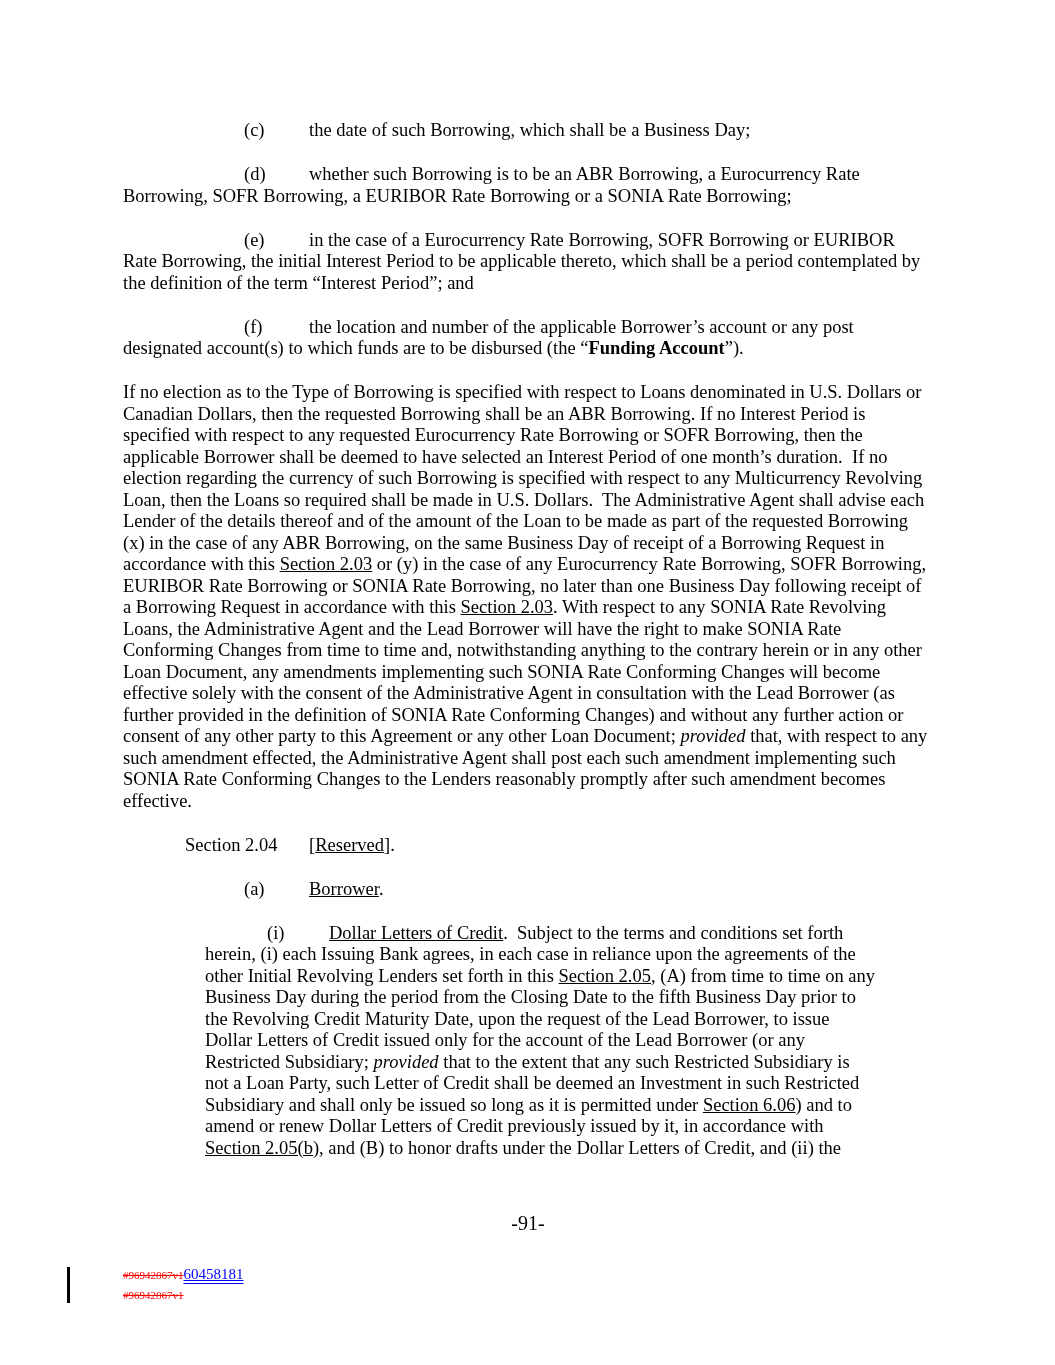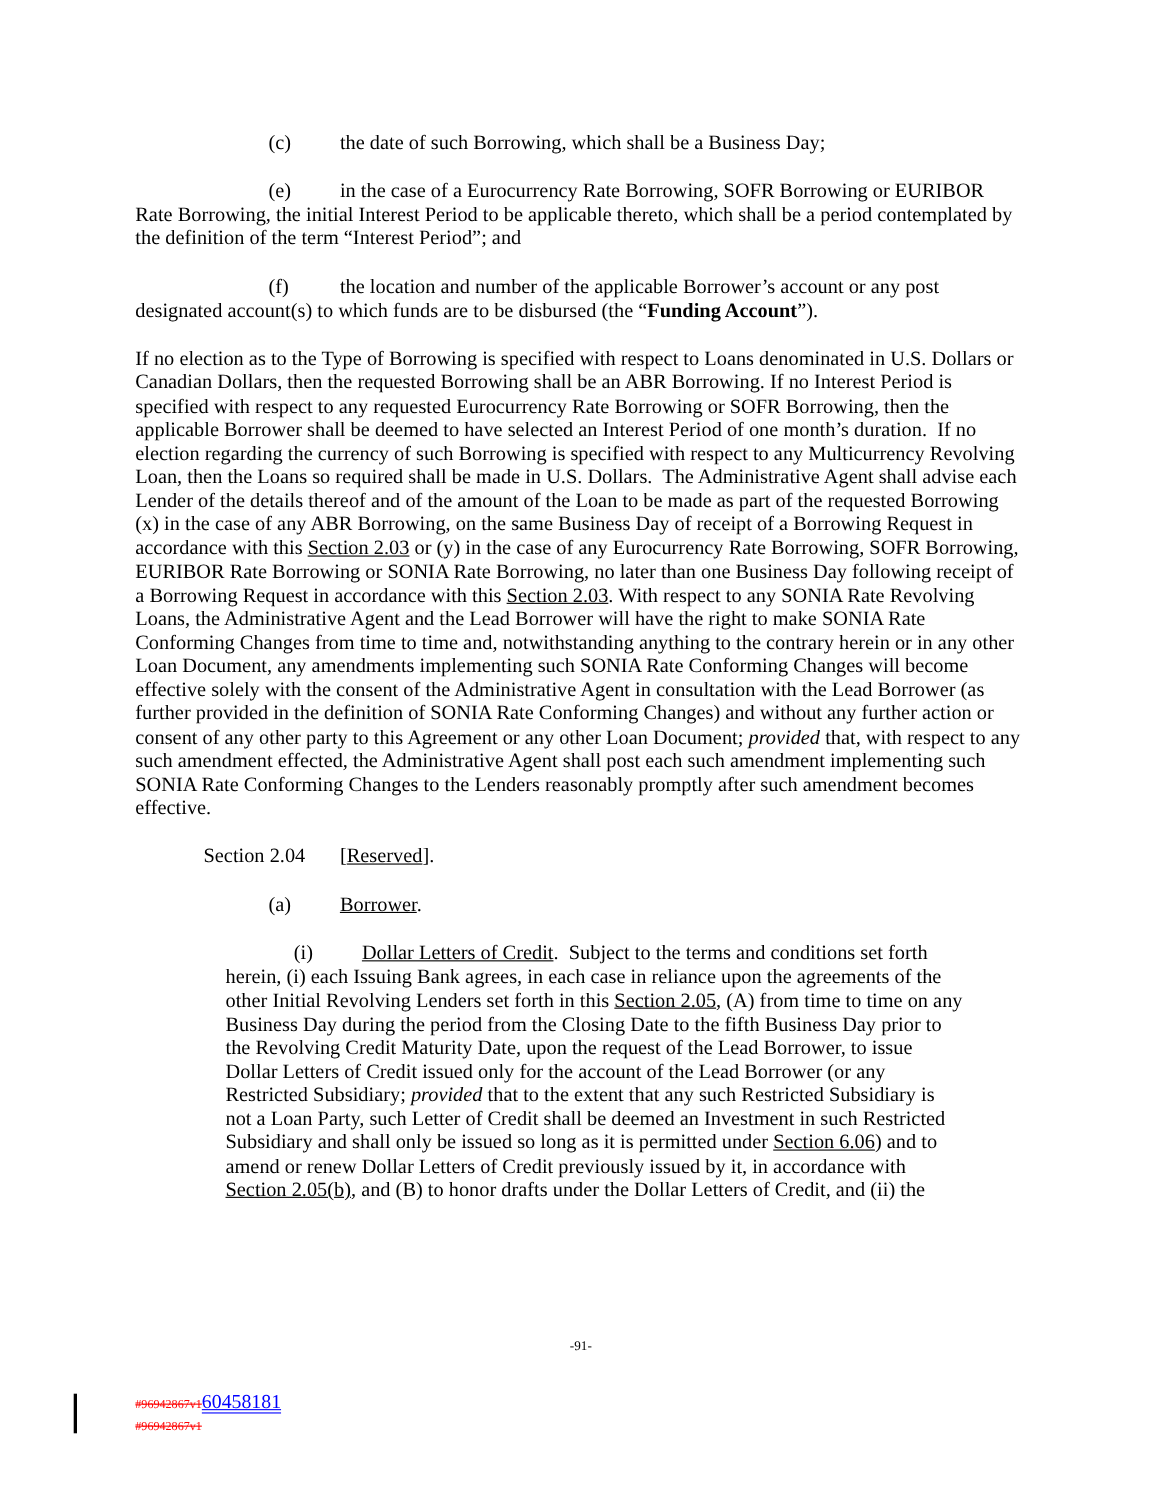--- a/index.html
+++ b/index.html
@@ -33,55 +33,56 @@
   .block   { margin-left: 82px; width: 672px; text-indent: 62px; }
   .u { text-decoration: underline; }
   .i { font-style: italic; }
   .b { font-weight: bold; }
   #page-number {
     position: absolute;
     left: 123px;
     top: 1213px;
     width: 810px;
     text-align: center;
-    font-size: 12px;
+    font-size: 20px;
     line-height: 21px;
   }
   #footer-block {
     position: absolute;
     left: 123px;
     top: 1264px;
     font-size: 11px;
     line-height: 20px;
     white-space: nowrap;
   }
   .footer-line { display: block; }
   .redline-del {
     text-decoration: line-through;
   }
   .redline-ins {
-    font-size: 18px;
+    font-size: 15px;
     text-decoration-line: underline;
     text-decoration-style: double;
   }
   #change-bar {
     position: absolute;
     left: 67px;
     top: 1267px;
     width: 3px;
     height: 36px;
   }
 </style>
 </head>
 <body>
 
 <div id="page" style="color: rgb(0, 0, 0);">
 
   <div id="doc-body">
       <p class="para list"><span>(c)	the date of such Borrowing, which shall be a Business Day;</span></p>
+      <p class="para list"><span>(d)	whether such Borrowing is to be an ABR Borrowing, a Eurocurrency Rate Borrowing, SOFR Borrowing, a EURIBOR Rate Borrowing or a SONIA Rate Borrowing;</span></p>
       <p class="para list"><span>(e)	in the case of a Eurocurrency Rate Borrowing, SOFR Borrowing or EURIBOR Rate Borrowing, the initial Interest Period to be applicable thereto, which shall be a period contemplated by the definition of the term “Interest Period”; and</span></p>
       <p class="para list"><span>(f)	the location and number of the applicable Borrower’s account or any post designated account(s) to which funds are to be disbursed (the “</span><span class="b">Funding Account</span><span>”).</span></p>
       <p class="para body"><span>If no election as to the Type of Borrowing is specified with respect to Loans denominated in U.S. Dollars or Canadian Dollars, then the requested Borrowing shall be an ABR Borrowing. If no Interest Period is specified with respect to any requested Eurocurrency Rate Borrowing or SOFR Borrowing, then the applicable Borrower shall be deemed to have selected an Interest Period of one month’s duration.  If no election regarding the currency of such Borrowing is specified with respect to any Multicurrency Revolving Loan, then the Loans so required shall be made in U.S. Dollars.  The Administrative Agent shall advise each Lender of the details thereof and of the amount of the Loan to be made as part of the requested Borrowing (x) in the case of any ABR Borrowing, on the same Business Day of receipt of a Borrowing Request in accordance with this </span><span class="u">Section 2.03</span><span> or (y) in the case of any Eurocurrency Rate Borrowing, SOFR Borrowing, EURIBOR Rate Borrowing or SONIA Rate Borrowing, no later than one Business Day following receipt of a Borrowing Request in accordance with this </span><span class="u">Section 2.03</span><span>. With respect to any SONIA Rate Revolving Loans, the Administrative Agent and the Lead Borrower will have the right to make SONIA Rate Conforming Changes from time to time and, notwithstanding anything to the contrary herein or in any other Loan Document, any amendments implementing such SONIA Rate Conforming Changes will become effective solely with the consent of the Administrative Agent in consultation with the Lead Borrower (as further provided in the definition of SONIA Rate Conforming Changes) and without any further action or consent of any other party to this Agreement or any other Loan Document; </span><span class="i">provided</span><span> that, with respect to any such amendment effected, the Administrative Agent shall post each such amendment implementing such SONIA Rate Conforming Changes to the Lenders reasonably promptly after such amendment becomes effective.</span></p>
       <p class="para section"><span>Section 2.04	[</span><span class="u">Reserved</span><span>].</span></p>
       <p class="para list"><span>(a)	</span><span class="u">Borrower</span><span>.</span></p>
       <p class="para block"><span>(i)	</span><span class="u">Dollar Letters of Credit</span><span>.  Subject to the terms and conditions set forth herein, (i) each Issuing Bank agrees, in each case in reliance upon the agreements of the other Initial Revolving Lenders set forth in this </span><span class="u">Section 2.05</span><span>, (A) from time to time on any Business Day during the period from the Closing Date to the fifth Business Day prior to the Revolving Credit Maturity Date, upon the request of the Lead Borrower, to issue Dollar Letters of Credit issued only for the account of the Lead Borrower (or any Restricted Subsidiary; </span><span class="i">provided</span><span> that to the extent that any such Restricted Subsidiary is not a Loan Party, such Letter of Credit shall be deemed an Investment in such Restricted Subsidiary and shall only be issued so long as it is permitted under </span><span class="u">Section 6.06</span><span>) and to amend or renew Dollar Letters of Credit previously issued by it, in accordance with </span><span class="u">Section 2.05(b)</span><span>, and (B) to honor drafts under the Dollar Letters of Credit, and (ii) the</span></p>
     </div>
 
   <div id="page-number">-91-</div>
 

